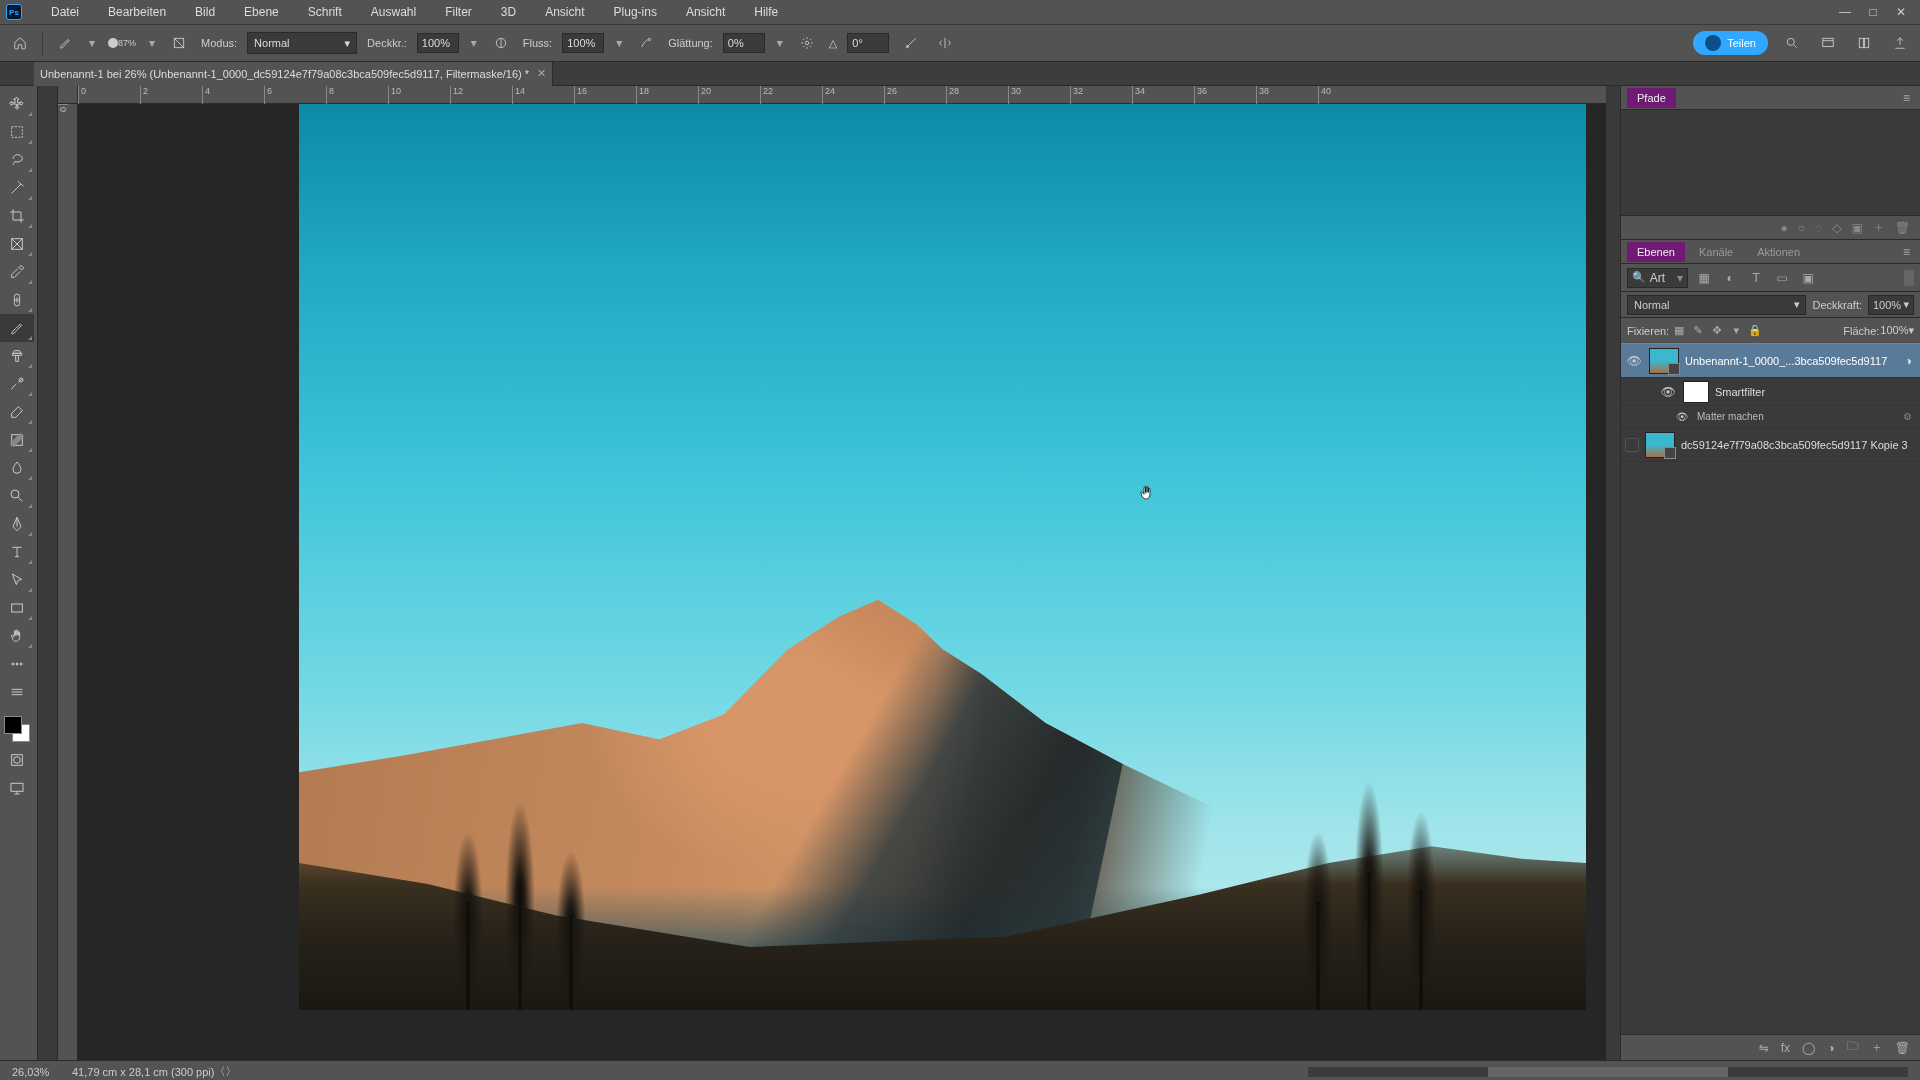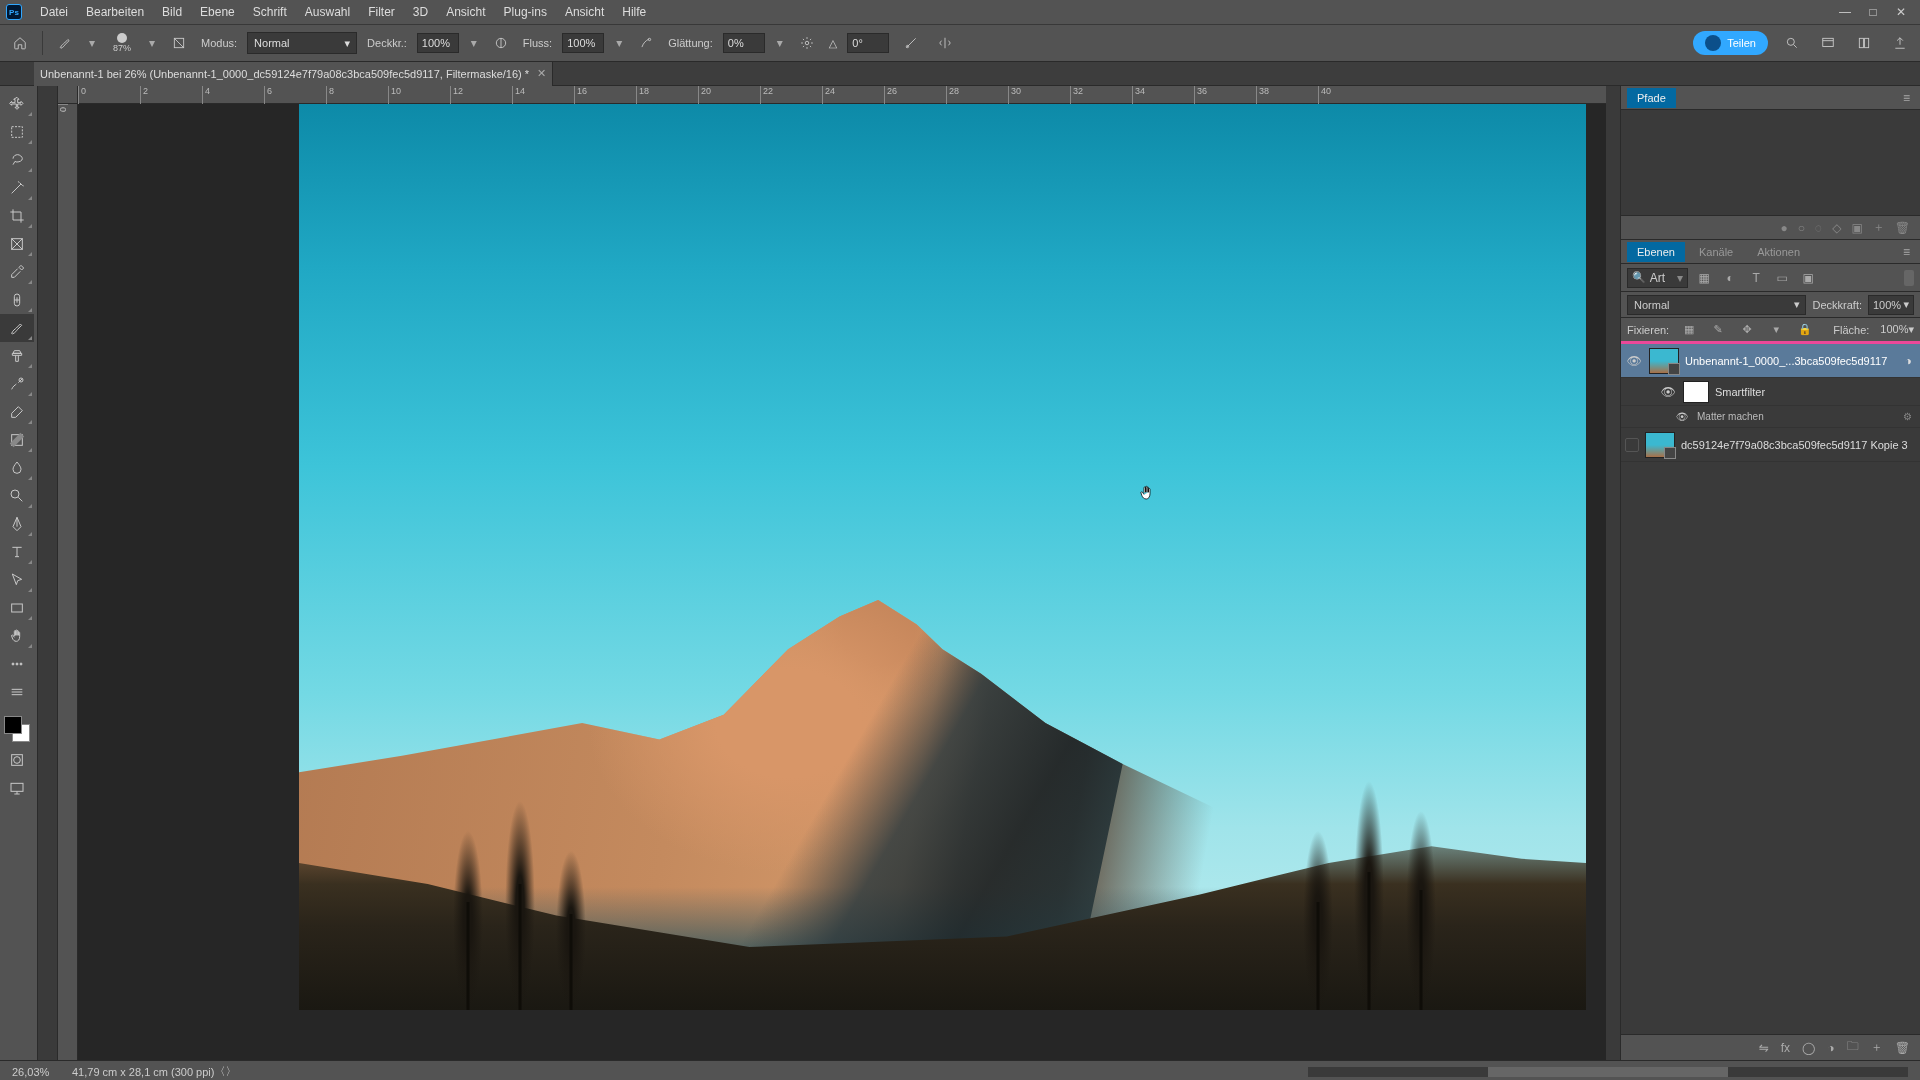--- a/index.html
+++ b/index.html
@@ -1,29 +1,29 @@
 <!DOCTYPE html>
 <html><head>
 <meta charset="utf-8">
 <style>
 * { margin:0; padding:0; box-sizing:border-box; font-family:"Segoe UI",Tahoma,sans-serif; user-select:none; }
 body { background:#323232; width:1920px; height:1080px; overflow:hidden; color:#ccc; font-size:12px; }
 
 
-.menubar { height:22px; background:#535353; display:flex; align-items:center; padding:12px 6px; gap:2px; }
+.menubar { height:22px; background:#535353; display:flex; align-items:center; padding:12px 6px; gap:13px; }
 .menubar .ps-logo { width:16px; height:16px; background:#001833; border:1px solid #31a8ff; border-radius:3px; display:flex; align-items:center; justify-content:center; font-size:8px; color:#31a8ff; font-weight:bold; margin-right:8px; }
 .menubar .mitem { padding:2px 8px; color:#ddd; font-size:12px; cursor:pointer; }
 .menubar .win-controls { margin-left:auto; display:flex; gap:14px; padding-right:6px; }
 .menubar .win-controls span { width:14px; text-align:center; cursor:pointer; color:#ccc; }
 
 
 .optbar { height:38px; background:#535353; border-top:1px solid #383838; border-bottom:1px solid #2a2a2a; display:flex; align-items:center; padding:0 8px; gap:10px; }
 .optbar .homebtn { width:24px; height:24px; display:flex; align-items:center; justify-content:center; background:#535353; border-radius:3px; }
 .optbar .sep { width:1px; height:24px; background:#3a3a3a; }
-.optbar .brush-prev { width:30px; height:30px; display:flex; flex-direction:column; align-items:center; justify-content:center; }
+.optbar .brush-prev { width:30px; height:30px; display:flex; flex-direction:row; align-items:center; justify-content:center; }
 .optbar .brush-dot { width:10px; height:10px; background:#ccc; border-radius:50%; }
 .optbar .brush-sz { font-size:9px; color:#ccc; }
 .optbar .dd-caret { width:10px; text-align:center; color:#aaa; }
 .optbar .iconbtn { width:24px; height:24px; display:flex; align-items:center; justify-content:center; color:#ccc; }
 .optbar .label { color:#ccc; font-size:11px; }
 .optbar select, .optbar .fakesel { background:#3a3a3a; border:1px solid #2a2a2a; color:#ddd; height:22px; font-size:11px; padding:0 6px; }
 .optbar .fakesel { display:flex; align-items:center; min-width:110px; justify-content:space-between; }
 .optbar .numinput { background:#3a3a3a; border:1px solid #2a2a2a; color:#ddd; width:42px; height:20px; font-size:11px; text-align:left; padding:0 4px; }
 .optbar .right { margin-left:auto; display:flex; align-items:center; gap:12px; }
 .share-pill { background:#31a8ff; color:#fff; border-radius:12px; height:24px; display:flex; align-items:center; padding:0 12px; gap:6px; font-size:11px; }
@@ -83,36 +83,36 @@
 .hand-cursor { position:absolute; left:1080px; top:398px; width:18px; height:20px; }
 .hand-cursor svg { fill:#fff; stroke:#000; stroke-width:1; }
 
 
 .scroll-gutter { background:#3a3a3a; }
 
 
 .rightcol { background:#535353; border-left:1px solid #2a2a2a; display:flex; flex-direction:column; }
 .panel-tabs { height:24px; display:flex; align-items:center; border-bottom:1px solid #2a2a2a; padding:0 6px; gap:4px; }
 .panel-tab { padding:4px 10px; font-size:11px; color:#999; cursor:pointer; }
-.panel-tab.active { color:#eee; background:#0369a1; }
+.panel-tab.active { color:#eee; background:#701a75; }
 .panel-menu { margin-left:auto; color:#aaa; cursor:pointer; padding:0 4px; }
 .pfade-body { flex:0 0 130px; background:#3a3a3a; border-bottom:1px solid #2a2a2a; position:relative; }
 .pfade-footer { position:absolute; bottom:0; left:0; right:0; height:24px; background:#535353; display:flex; align-items:center; justify-content:flex-end; gap:10px; padding:0 10px; border-top:1px solid #2a2a2a; }
 .pfade-footer span { color:#888; font-size:12px; cursor:pointer; }
 
 .layers-panel { flex:1; display:flex; flex-direction:column; background:#3a3a3a; }
 .layers-ctrl-row { height:28px; background:#535353; border-bottom:1px solid #2a2a2a; display:flex; align-items:center; padding:0 6px; gap:6px; }
 .layers-ctrl-row .srch { display:flex; align-items:center; background:#3a3a3a; border:1px solid #2a2a2a; height:20px; padding:0 4px; gap:4px; }
 .layers-ctrl-row .srch span:first-child { color:#888; font-size:11px; }
 .layers-ctrl-row .filter-ico { width:20px; height:20px; display:flex; align-items:center; justify-content:center; color:#aaa; cursor:pointer; }
 .layers-ctrl-row .ftoggle { margin-left:auto; width:10px; height:16px; background:#666; border-radius:2px; }
 .blend-row { height:26px; background:#535353; border-bottom:1px solid #2a2a2a; display:flex; align-items:center; padding:0 6px; gap:6px; font-size:11px; }
 .blend-row .blend-sel { flex:1; background:#3a3a3a; border:1px solid #2a2a2a; height:20px; display:flex; align-items:center; padding:0 6px; justify-content:space-between; }
 .blend-row .pctbox { background:#3a3a3a; border:1px solid #2a2a2a; width:46px; height:20px; display:flex; align-items:center; padding:0 4px; justify-content:space-between; }
-.lock-row { height:26px; background:#535353; border-bottom:3px solid #ec4899; display:flex; align-items:center; padding:0 6px; gap:11px; font-size:11px; }
+.lock-row { height:26px; background:#535353; border-bottom:1px solid #ec4899; display:flex; align-items:center; padding:0 6px; gap:1px; font-size:11px; }
 .lock-row .licon { width:18px; text-align:center; color:#aaa; cursor:pointer; }
 
 .layer-list { flex:1; overflow:auto; }
 .layer-row { display:flex; align-items:center; height:34px; border-bottom:1px solid #333; padding:0 4px; gap:6px; }
 .layer-row.selected { background:#5a7a9a; }
 .eye { width:18px; height:18px; display:flex; align-items:center; justify-content:center; color:#ccc; cursor:pointer; }
 .eye.hidden { color:transparent; border:1px solid #555; border-radius:2px; width:14px; height:14px; }
 .thumb { width:30px; height:26px; background:linear-gradient(to bottom,#3bb8d0 50%,#a87048 100%); border:1px solid #222; position:relative; flex:none; }
 .thumb.smart::after { content:''; position:absolute; right:-2px; bottom:-2px; width:10px; height:10px; background:#444; border:1px solid #888; }
 .lname { font-size:11px; color:#ddd; overflow:hidden; text-overflow:ellipsis; white-space:nowrap; flex:1; }

